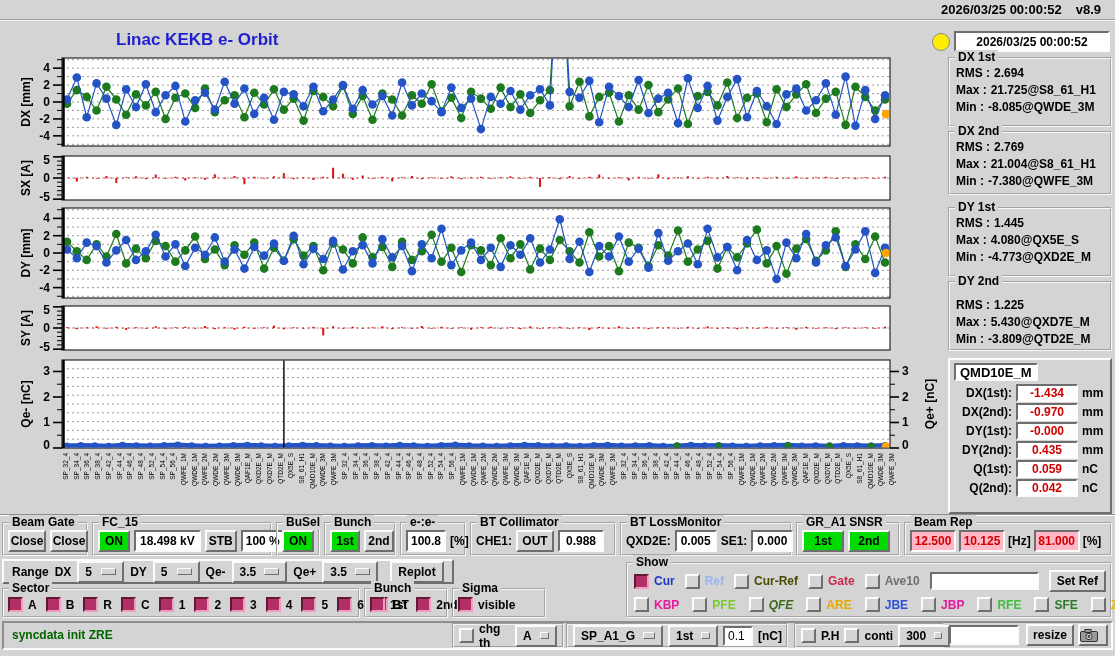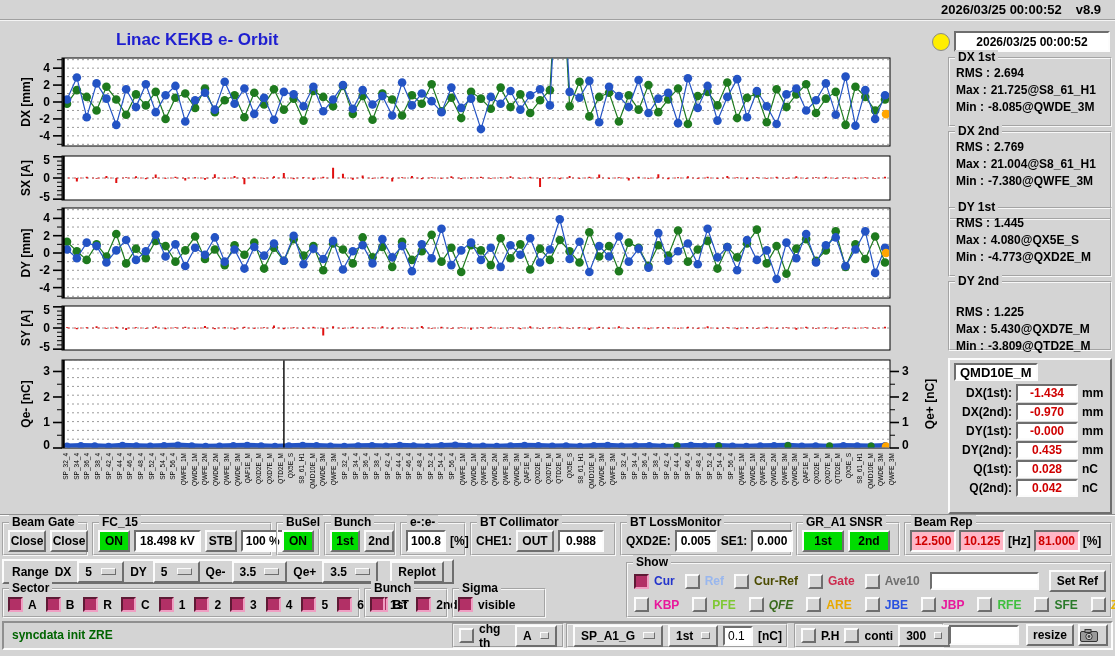--- a/index.html
+++ b/index.html
@@ -898,35 +898,35 @@
       <span style="left: 889px;">QWFE_3M</span>
     </div>
 
   <div id="stats-col">
       <div class="groupbox statgroup" style="left: 948px; top: 57px; width: 164px; height: 70px;">
         <span class="gb-title">DX 1st</span>
         <div class="row" style="margin-top: 6px;"><span>RMS :</span><span>2.694</span></div>
         <div class="row" style="margin-top: 0px;"><span>Max :</span><span>21.725@S8_61_H1</span></div>
         <div class="row" style="margin-top: 0px;"><span>Min :</span><span>-8.085@QWDE_3M</span></div>
       </div>
-      <div class="groupbox statgroup" style="left: 948px; top: 131px; width: 164px; height: 89px;">
+      <div class="groupbox statgroup" style="left: 948px; top: 131px; width: 164px; height: 64px;">
         <span class="gb-title">DX 2nd</span>
         <div class="row" style="margin-top: 6px;"><span>RMS :</span><span>2.769</span></div>
         <div class="row" style="margin-top: 0px;"><span>Max :</span><span>21.004@S8_61_H1</span></div>
         <div class="row" style="margin-top: 0px;"><span>Min :</span><span>-7.380@QWFE_3M</span></div>
       </div>
       <div class="groupbox statgroup" style="left: 948px; top: 207px; width: 164px; height: 70px;">
         <span class="gb-title">DY 1st</span>
         <div class="row" style="margin-top: 6px;"><span>RMS :</span><span>1.445</span></div>
         <div class="row" style="margin-top: 0px;"><span>Max :</span><span>4.080@QX5E_S</span></div>
         <div class="row" style="margin-top: 0px;"><span>Min :</span><span>-4.773@QXD2E_M</span></div>
       </div>
       <div class="groupbox statgroup" style="left: 948px; top: 281px; width: 164px; height: 70px;">
         <span class="gb-title">DY 2nd</span>
-        <div class="row" style="margin-top: 21px;"><span>RMS :</span><span>1.225</span></div>
+        <div class="row" style="margin-top: 14px;"><span>RMS :</span><span>1.225</span></div>
         <div class="row" style="margin-top: 0px;"><span>Max :</span><span>5.430@QXD7E_M</span></div>
         <div class="row" style="margin-top: 0px;"><span>Min :</span><span>-3.809@QTD2E_M</span></div>
       </div>
     </div>
 
   <div class="qmd">
     <div class="readout qmd-title">QMD10E_M</div>
     <div id="qmd-rows">
         <div class="qmd-row">
           <span class="qmd-lab">DX(1st):</span>
@@ -943,21 +943,21 @@
           <span class="readout redval qmd-val">-0.000</span>
           <span class="qmd-unit">mm</span>
         </div>
         <div class="qmd-row">
           <span class="qmd-lab">DY(2nd):</span>
           <span class="readout redval qmd-val">0.435</span>
           <span class="qmd-unit">mm</span>
         </div>
         <div class="qmd-row">
           <span class="qmd-lab">Q(1st):</span>
-          <span class="readout redval qmd-val">0.028</span>
+          <span class="readout redval qmd-val">0.059</span>
           <span class="qmd-unit">nC</span>
         </div>
         <div class="qmd-row">
           <span class="qmd-lab">Q(2nd):</span>
           <span class="readout redval qmd-val">0.042</span>
           <span class="qmd-unit">nC</span>
         </div>
       </div>
   </div>
 

